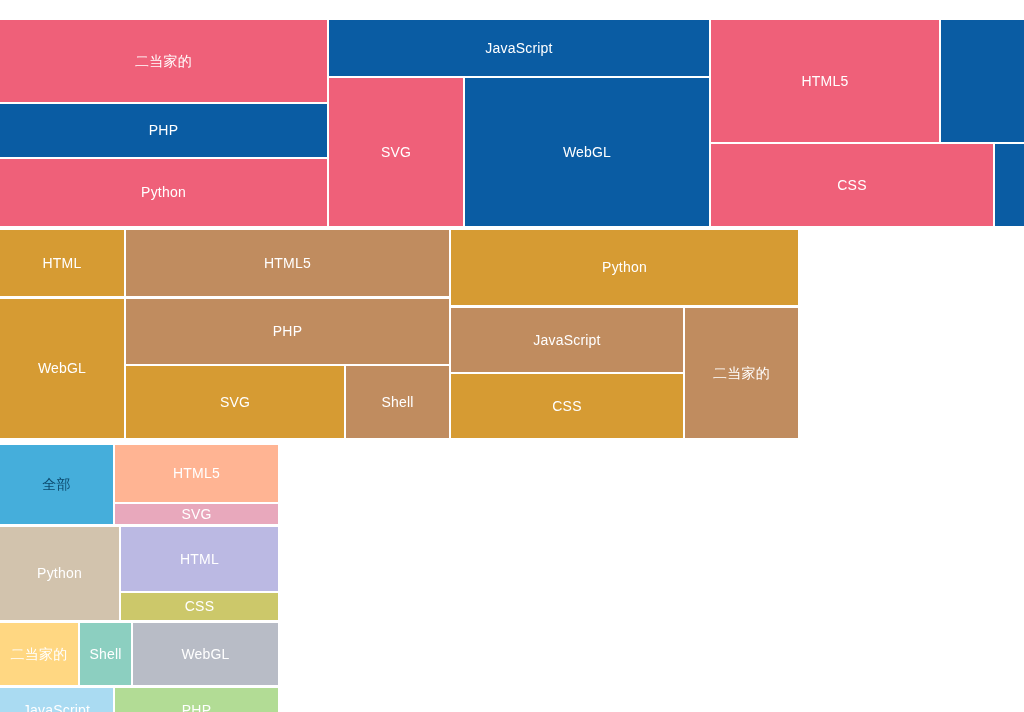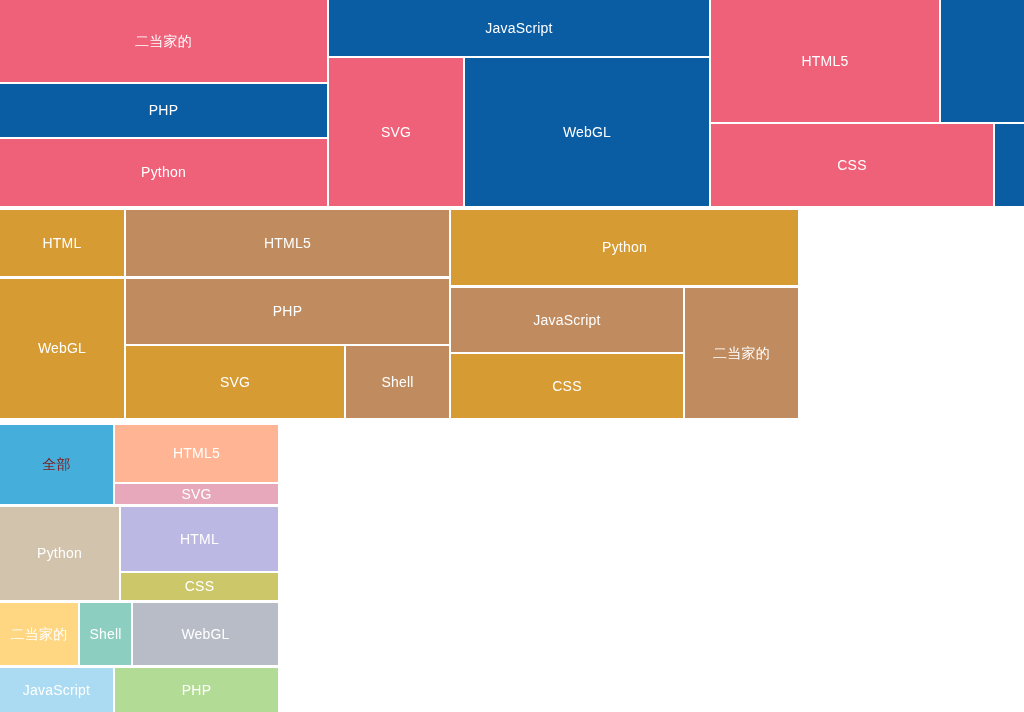--- a/index.html
+++ b/index.html
@@ -10,20 +10,21 @@
   body {
     width: 1024px;
     height: 712px;
     position: relative;
     overflow: hidden;
     font-family: "Liberation Sans", "DejaVu Sans", sans-serif;
   }
   .treemap {
     position: absolute;
     overflow: hidden;
+    margin-top: 20px;
   }
   .cell {
     position: absolute;
     box-sizing: border-box;
     display: flex;
     align-items: center;
     justify-content: center;
     color: #ffffff;
     font-size: 14px;
     line-height: 1.2;
@@ -102,21 +103,21 @@
     </div>
     <div class="cell" style="left: 451px; top: 144px; width: 232px; height: 64px; background: rgb(214, 155, 51);">
       <span class="label" style="color: rgb(255, 255, 255);">CSS</span>
     </div>
     <div class="cell" style="left: 685px; top: 78px; width: 113px; height: 130px; background: rgb(192, 140, 95);">
       <span class="label" style="color: rgb(255, 255, 255);">二当家的</span>
     </div>
   </div>
 <div class="treemap" id="treemap-3">
     <div class="cell" style="left: 0px; top: 0px; width: 113px; height: 79px; background: rgb(69, 174, 219);">
-      <span class="label" style="color: #7f1d1d;">全部</span>
+      <span class="label" style="color: #0c4a6e;">全部</span>
     </div>
     <div class="cell" style="left: 115px; top: 0px; width: 163px; height: 57px; background: rgb(255, 180, 147);">
       <span class="label" style="color: rgb(255, 255, 255);">HTML5</span>
     </div>
     <div class="cell" style="left: 115px; top: 59px; width: 163px; height: 20px; background: rgb(232, 168, 188);">
       <span class="label" style="color: rgb(255, 255, 255);">SVG</span>
     </div>
     <div class="cell" style="left: 0px; top: 82px; width: 119px; height: 93px; background: rgb(210, 195, 173);">
       <span class="label" style="color: rgb(255, 255, 255);">Python</span>
     </div>

